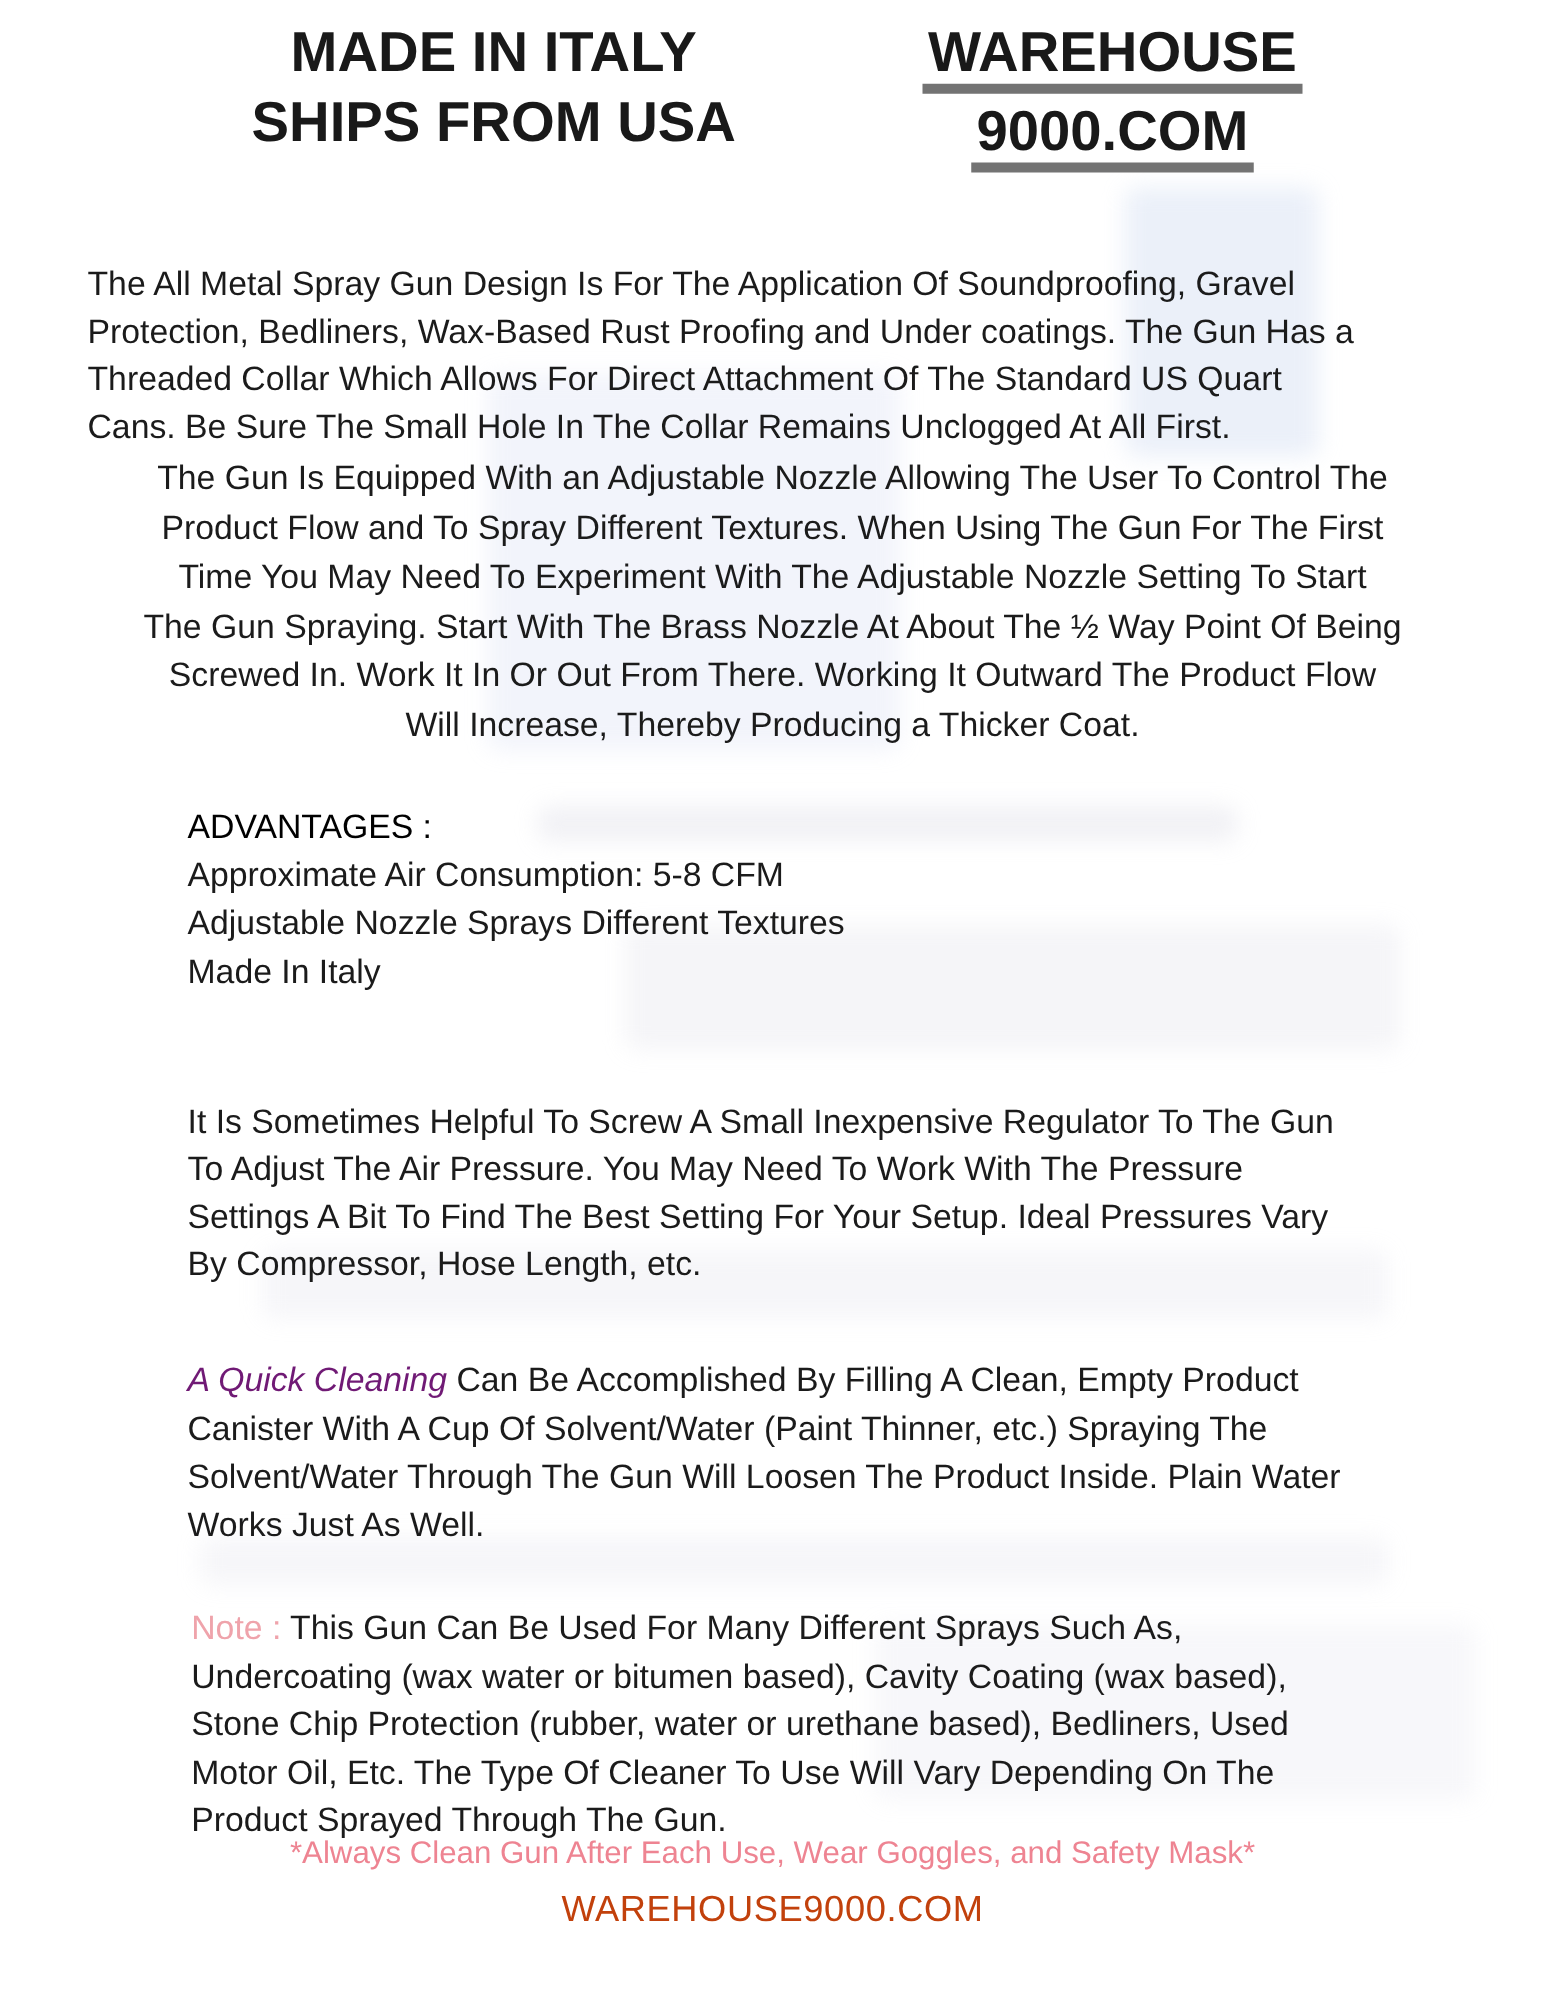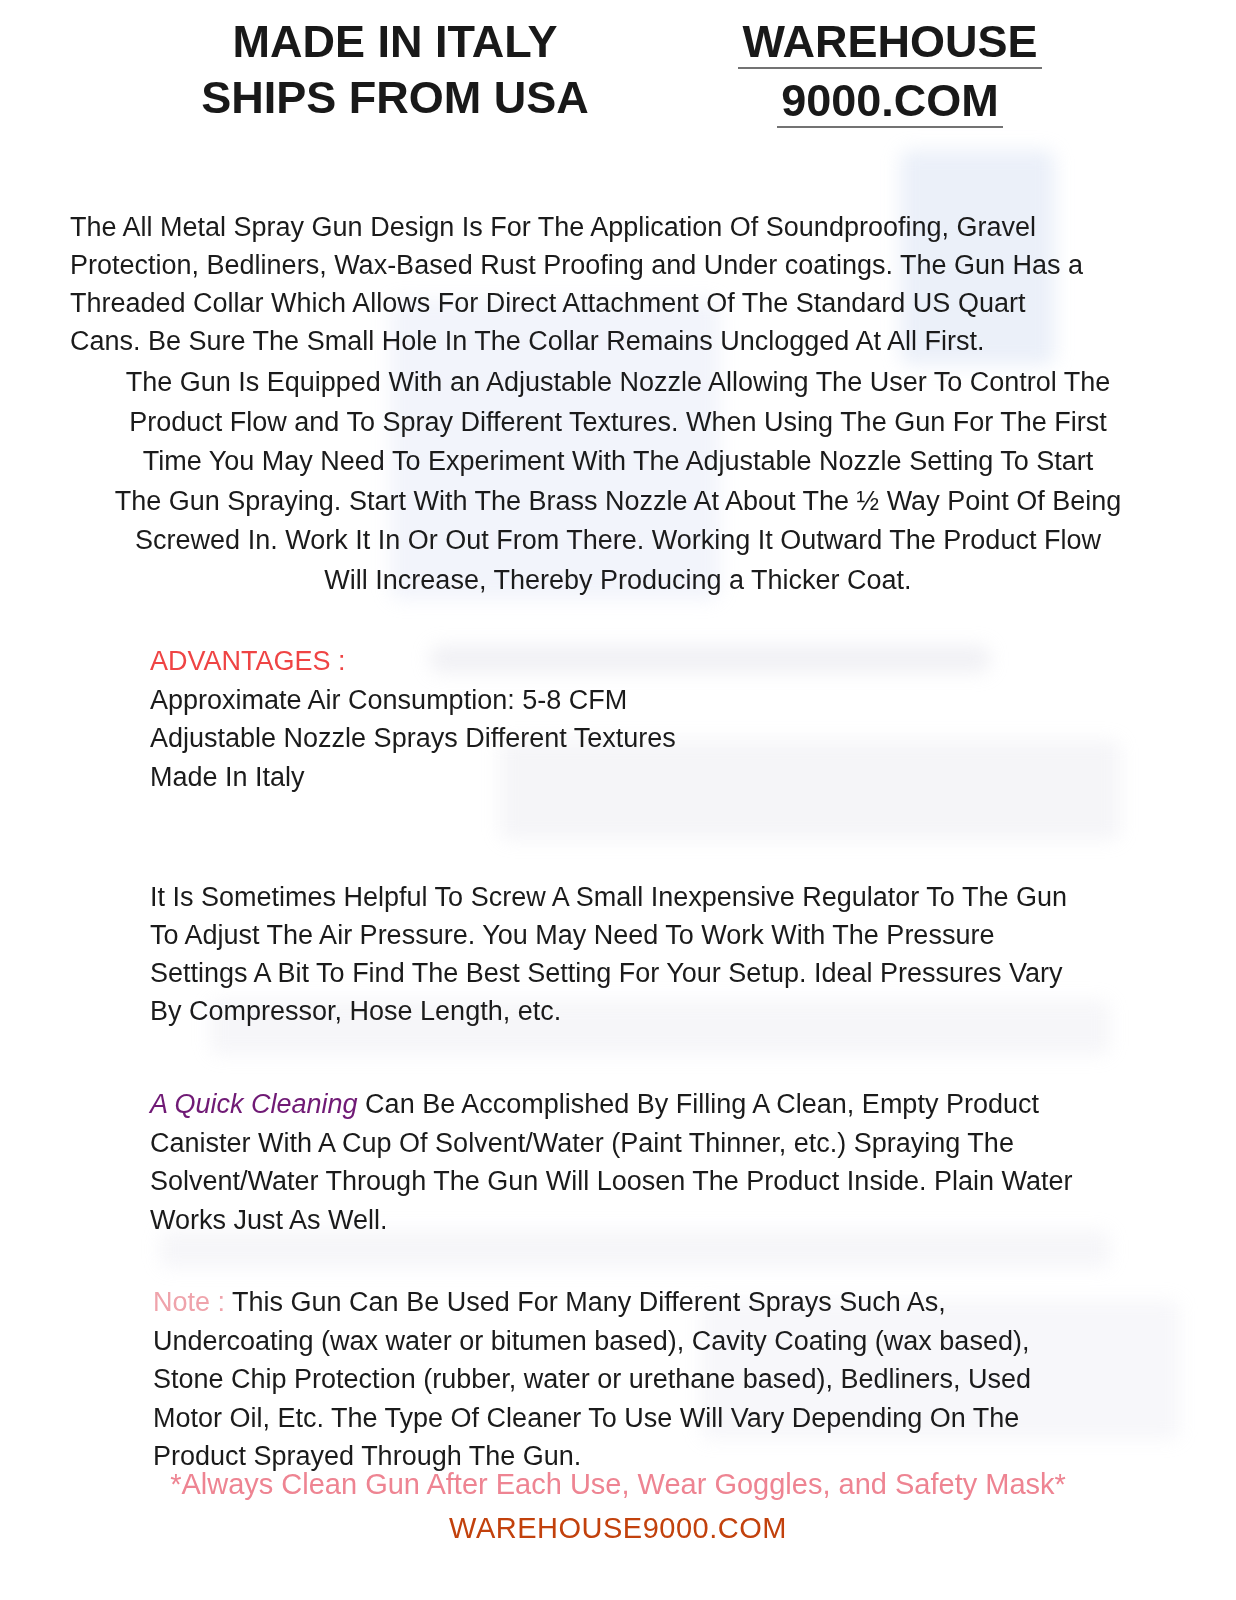--- a/index.html
+++ b/index.html
@@ -44,52 +44,52 @@
     left: 695px;
     width: 390px;
     text-align: center;
     font-weight: 700;
     font-size: 45px;
     line-height: 59px;
     color: #191919;
   }
   .brand-right .ul {
     display: inline-block;
-    border-bottom: 2px solid #737373;
+    border-bottom: 8px solid #737373;
     padding: 0 4px 1px 4px;
     line-height: 48px;
   }
 
   
   .blk {
     position: absolute;
     font-size: 27px;
     line-height: 38px;
     color: #1b1b1b;
   }
   .line { white-space: nowrap; }
 
   .p-intro   { top: 172px;  left: 70px;  width: 1110px; text-align: left; margin-top: 36px; }
   .p-nozzle  { top: 363px;  left: 58px;  width: 1120px; text-align: center; line-height: 39.5px; }
   .advantages{ top: 642px;  left: 150px; width: 1000px; line-height: 38.5px; }
   .p-reg     { top: 878px;  left: 150px; width: 1030px; }
   .p-clean   { top: 1085px; left: 150px; width: 1030px; line-height: 38.5px; }
   .p-note    { top: 1283px; left: 153px; width: 1030px; line-height: 38.5px; }
 
-  .pink-a { color: #ef4444; }
+  .pink-a { color: #000000; }
   .pink-b { color: #701a75; font-style: italic; }
   .pink-c { color: #efa3ab; }
 
   .footer-warning {
     position: absolute;
     top: 1468px;
     left: 0;
     width: 1236px;
     text-align: center;
-    font-size: 29px;
+    font-size: 25px;
     color: #ee8492;
   }
   .footer-site {
     position: absolute;
     top: 1512px;
     left: 0;
     width: 1236px;
     text-align: center;
     font-size: 29px;
     letter-spacing: 0.5px;

